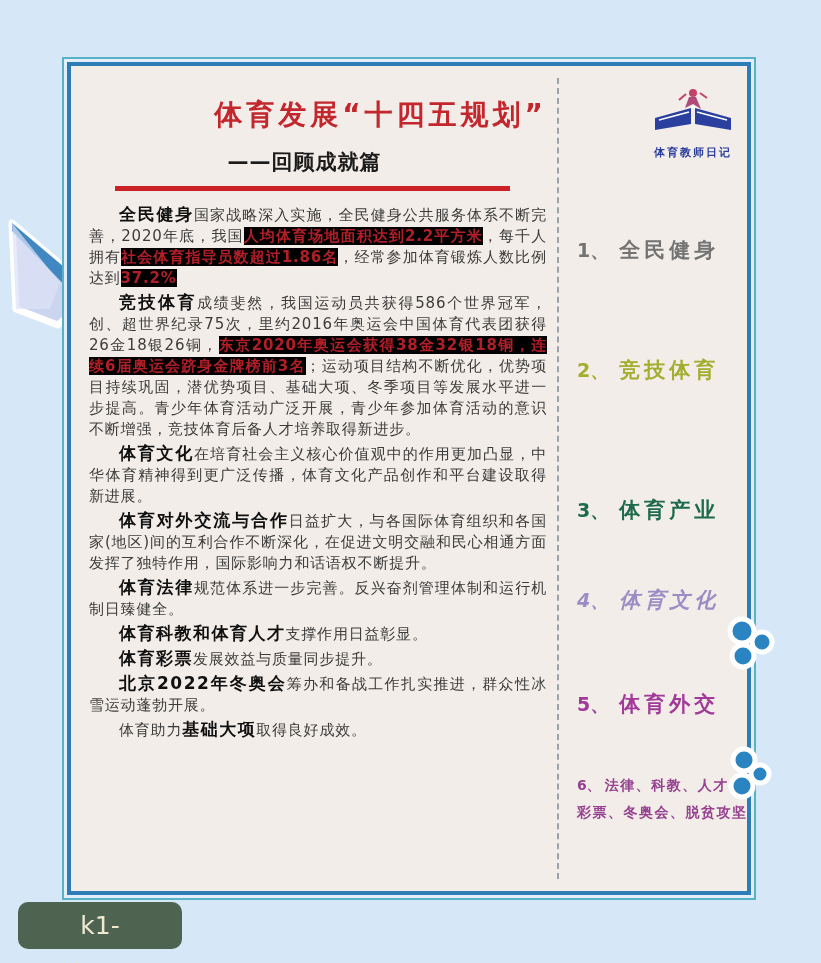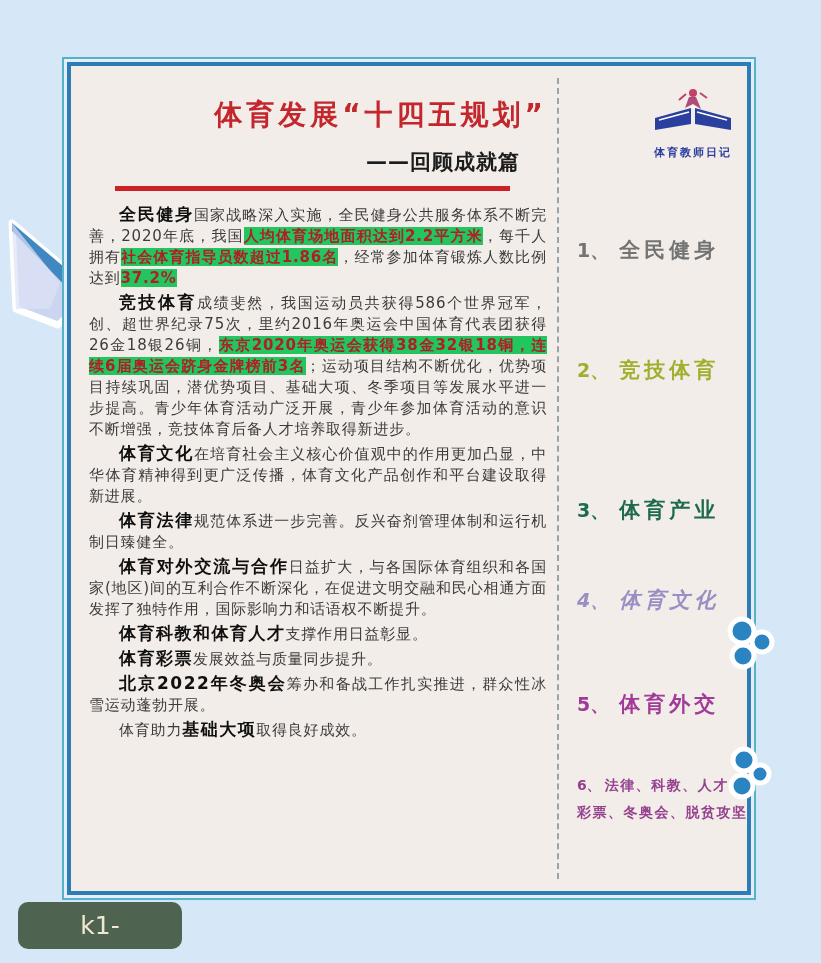--- a/index.html
+++ b/index.html
@@ -20,33 +20,33 @@
     background:#f2ede8; position:relative;
   }
 
   
   .content { position:absolute; left:18px; top:0; width:458px; }
   .title {
     margin:30px 0 0 28px; text-align:right;
     color:#c3262c; font-size:28px; font-weight:bold; letter-spacing:4px;
   }
   .subtitle {
-    margin-top:14px; padding-right:27px; text-align:right;
+    margin-top:14px; padding-right:27px; text-align:center;
     color:#1c1c1c; font-size:21px; font-weight:bold; letter-spacing:1px;
   }
   .red-rule { margin:10px 0 0 26px; width:395px; height:5px; background:#cb2127; }
 
   .paragraphs { margin-top:13px; }
   .para {
     margin:0 0 3px 0; font-size:15px; line-height:21px; letter-spacing:0.8px;
     color:#3c3c3c; text-align:justify; text-indent:2em; font-weight:500;
   }
   .seg-lead   { font-weight:bold; color:#101010; font-size:17px; letter-spacing:1.5px; }
   .seg-normal { }
-  .seg-highlight { background:#22c55e; color:#b01f27; font-weight:bold; }
+  .seg-highlight { background:#000000; color:#b01f27; font-weight:bold; }
 
   
   .divider {
     position:absolute; left:486px; top:12px; bottom:12px; width:0;
     border-left:2px dashed #98a4aa;
   }
 
   
   .sidebar { position:absolute; left:500px; top:0; width:180px; height:100%; }
   .sidebar-item {
@@ -106,22 +106,22 @@
     </div>
 
     <div class="content">
       <h1 class="title">体育发展“十四五规划”</h1>
       <div class="subtitle">——回顾成就篇</div>
       <div class="red-rule"></div>
       <div class="paragraphs">
           <p class="para"><span class="seg-lead">全民健身</span><span class="seg-normal">国家战略深入实施，全民健身公共服务体系不断完善，2020年底，我国</span><span class="seg-highlight">人均体育场地面积达到2.2平方米</span><span class="seg-normal">，每千人拥有</span><span class="seg-highlight">社会体育指导员数超过1.86名</span><span class="seg-normal">，经常参加体育锻炼人数比例达到</span><span class="seg-highlight">37.2%</span></p>
           <p class="para"><span class="seg-lead">竞技体育</span><span class="seg-normal">成绩斐然，我国运动员共获得586个世界冠军，创、超世界纪录75次，里约2016年奥运会中国体育代表团获得26金18银26铜，</span><span class="seg-highlight">东京2020年奥运会获得38金32银18铜，连续6届奥运会跻身金牌榜前3名</span><span class="seg-normal">；运动项目结构不断优化，优势项目持续巩固，潜优势项目、基础大项、冬季项目等发展水平进一步提高。青少年体育活动广泛开展，青少年参加体育活动的意识不断增强，竞技体育后备人才培养取得新进步。</span></p>
           <p class="para"><span class="seg-lead">体育文化</span><span class="seg-normal">在培育社会主义核心价值观中的作用更加凸显，中华体育精神得到更广泛传播，体育文化产品创作和平台建设取得新进展。</span></p>
+          <p class="para"><span class="seg-lead">体育对外交流与合作</span><span class="seg-normal">日益扩大，与各国际体育组织和各国家(地区)间的互利合作不断深化，在促进文明交融和民心相通方面发挥了独特作用，国际影响力和话语权不断提升。</span></p>
           <p class="para"><span class="seg-lead">体育法律</span><span class="seg-normal">规范体系进一步完善。反兴奋剂管理体制和运行机制日臻健全。</span></p>
-          <p class="para"><span class="seg-lead">体育对外交流与合作</span><span class="seg-normal">日益扩大，与各国际体育组织和各国家(地区)间的互利合作不断深化，在促进文明交融和民心相通方面发挥了独特作用，国际影响力和话语权不断提升。</span></p>
           <p class="para"><span class="seg-lead">体育科教和体育人才</span><span class="seg-normal">支撑作用日益彰显。</span></p>
           <p class="para"><span class="seg-lead">体育彩票</span><span class="seg-normal">发展效益与质量同步提升。</span></p>
           <p class="para"><span class="seg-lead">北京2022年冬奥会</span><span class="seg-normal">筹办和备战工作扎实推进，群众性冰雪运动蓬勃开展。</span></p>
           <p class="para"><span class="seg-normal">体育助力</span><span class="seg-lead">基础大项</span><span class="seg-normal">取得良好成效。</span></p>
         </div>
     </div>
 
     <div class="divider"></div>
 
     <div class="sidebar">

